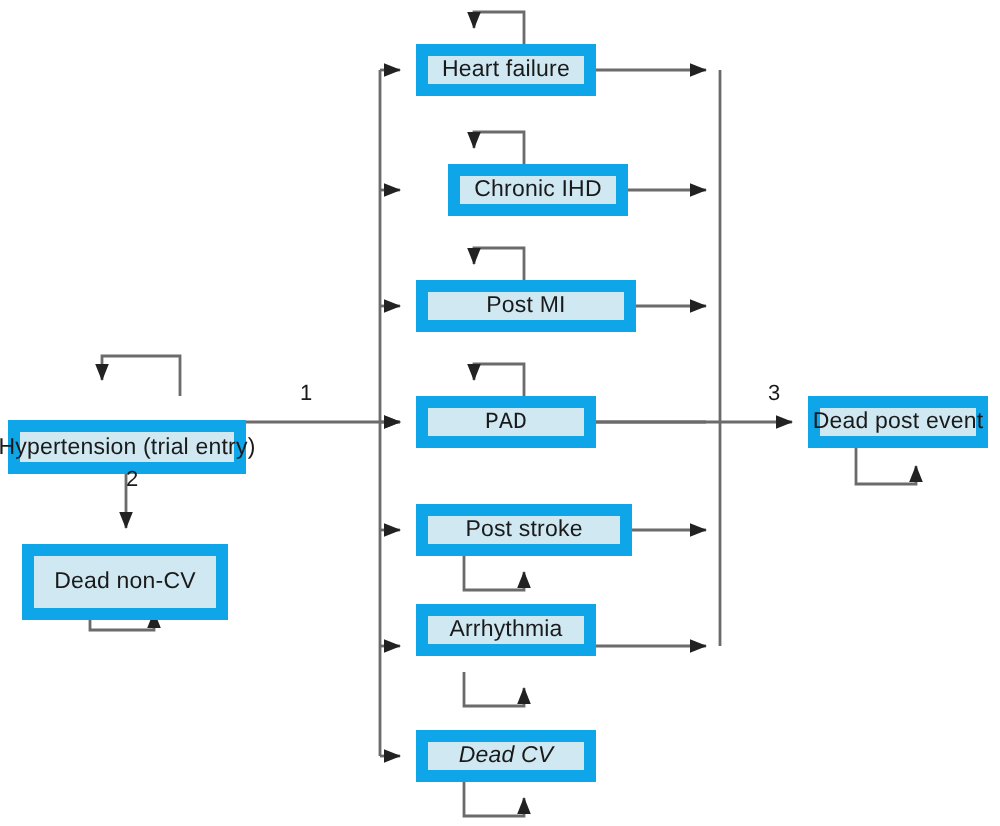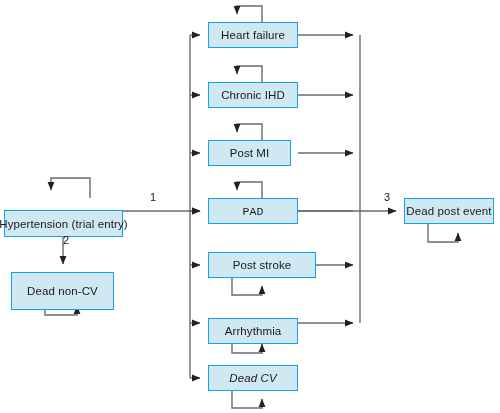--- a/index.html
+++ b/index.html
@@ -7,21 +7,21 @@
     width:500px;height:413px;
     font-family:"Liberation Sans","DejaVu Sans",sans-serif;
     -webkit-font-smoothing:antialiased;
   }
   #stage{position:relative;width:500px;height:413px;overflow:hidden;background:#fff;}
   svg.layer{position:absolute;left:0;top:0;width:500px;height:413px;}
   .node{
     position:absolute;
     box-sizing:border-box;
     background:#cfe8f2;
-    border:1px solid #0ea5e9;
+    border:6px solid #0ea5e9;
     display:flex;align-items:center;justify-content:center;
     font-size:11.5px;color:#1a1a1a;
     letter-spacing:0.1px;
     white-space:nowrap;
   }
   .edge-label{
     position:absolute;
     font-size:11px;color:#1a1a1a;
     white-space:nowrap;
   }
@@ -143,37 +143,37 @@
   </div>
 
   <div class="node" style="left:11px;top:272px;width:103px;height:38px;">
     <span>Dead non-CV</span>
   </div>
 
   <div class="node" style="left:208px;top:22px;width:90px;height:26px;">
     <span>Heart failure</span>
   </div>
 
-  <div class="node" style="left:208px;top:82px;width:90px;height:26px;align-items:center;">
+  <div class="node" style="left:224px;top:82px;width:90px;height:26px;align-items:center;">
     <span>Chronic IHD</span>
   </div>
 
-  <div class="node" style="left:208px;top:140px;width:83px;height:26px;">
+  <div class="node" style="left:208px;top:140px;width:110px;height:26px;">
     <span>Post MI</span>
   </div>
 
   <div class="node" style="left:208px;top:198px;width:90px;height:26px;font-family:Liberation Mono, monospace;">
     <span>PAD</span>
   </div>
 
   <div class="node" style="left:208px;top:252px;width:108px;height:26px;">
     <span>Post stroke</span>
   </div>
 
-  <div class="node" style="left:208px;top:318px;width:90px;height:26px;text-align:center;">
+  <div class="node" style="left:208px;top:302px;width:90px;height:26px;text-align:center;">
     <span>Arrhythmia</span>
   </div>
 
   <div class="node" style="left:208px;top:365px;width:90px;height:26px;font-style:italic;">
     <span>Dead CV</span>
   </div>
 
   <div class="node" style="left:404px;top:198px;width:90px;height:26px;">
     <span>Dead post event</span>
   </div>

